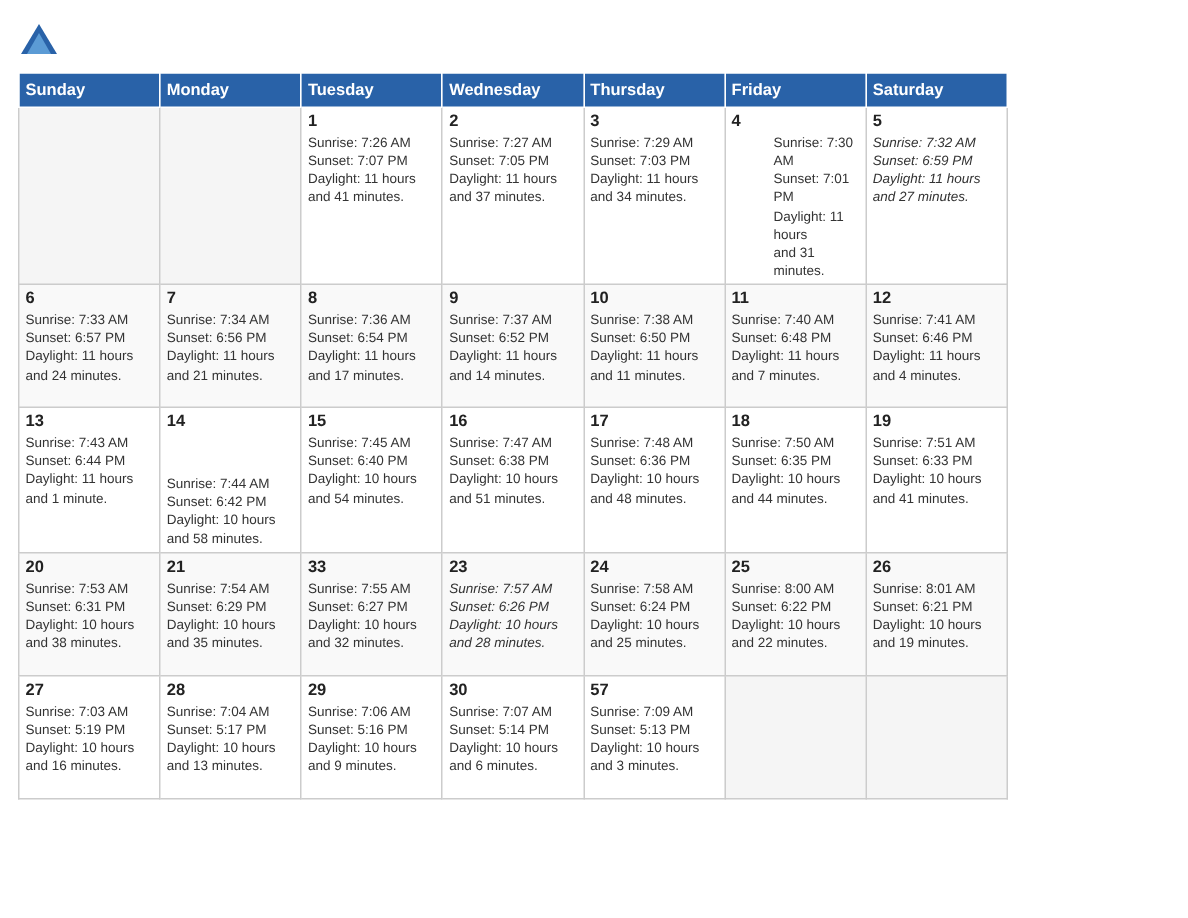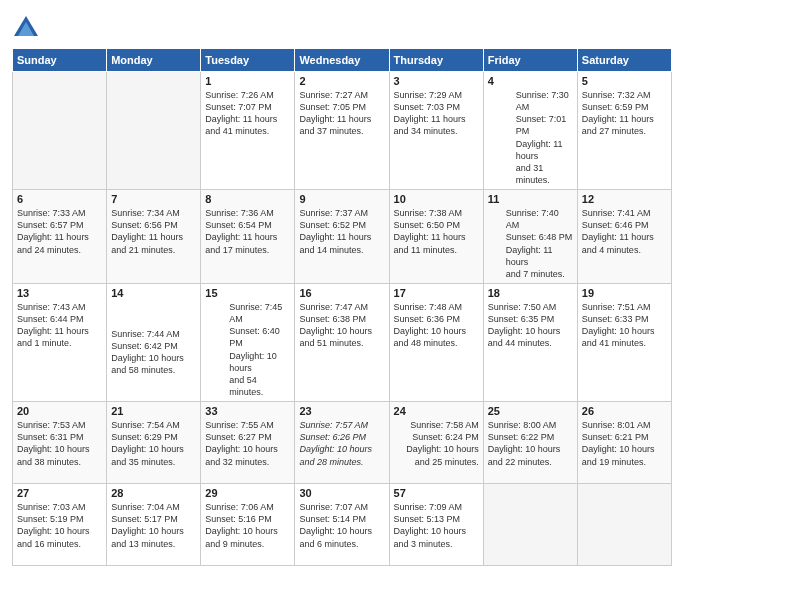--- a/index.html
+++ b/index.html
@@ -147,21 +147,21 @@
           </td>
           <td>
             <span class="day-num">4</span>
             <div class="day-info" style="white-space: pre-line; margin-left: 28px;">Sunrise: 7:30 AM
 Sunset: 7:01 PM
 Daylight: 11 hours
 and 31 minutes.</div>
           </td>
           <td>
             <span class="day-num">5</span>
-            <div class="day-info" style="white-space: pre-line;">Sunrise: 7:32 AM
+            <div class="day-info" style="white-space: pre-line; font-style: italic;">Sunrise: 7:32 AM
 Sunset: 6:59 PM
 Daylight: 11 hours
 and 27 minutes.</div>
           </td>
         </tr>
         <tr>
           <td>
             <span class="day-num">6</span>
             <div class="day-info" style="white-space: pre-line;">Sunrise: 7:33 AM
 Sunset: 6:57 PM
@@ -191,21 +191,21 @@
           </td>
           <td>
             <span class="day-num">10</span>
             <div class="day-info" style="white-space: pre-line;">Sunrise: 7:38 AM
 Sunset: 6:50 PM
 Daylight: 11 hours
 and 11 minutes.</div>
           </td>
           <td>
             <span class="day-num">11</span>
-            <div class="day-info" style="white-space: pre-line; margin-left: 18px;">Sunrise: 7:40 AM
+            <div class="day-info" style="white-space: pre-line;">Sunrise: 7:40 AM
 Sunset: 6:48 PM
 Daylight: 11 hours
 and 7 minutes.</div>
           </td>
           <td>
             <span class="day-num">12</span>
             <div class="day-info" style="white-space: pre-line;">Sunrise: 7:41 AM
 Sunset: 6:46 PM
 Daylight: 11 hours
 and 4 minutes.</div>
@@ -221,21 +221,21 @@
           </td>
           <td>
             <span class="day-num">14</span>
             <div class="day-info" style="white-space: pre-line; margin-top: 29px;">Sunrise: 7:44 AM
 Sunset: 6:42 PM
 Daylight: 10 hours
 and 58 minutes.</div>
           </td>
           <td>
             <span class="day-num">15</span>
-            <div class="day-info" style="white-space: pre-line; margin-left: 24px;">Sunrise: 7:45 AM
+            <div class="day-info" style="white-space: pre-line;">Sunrise: 7:45 AM
 Sunset: 6:40 PM
 Daylight: 10 hours
 and 54 minutes.</div>
           </td>
           <td>
             <span class="day-num">16</span>
             <div class="day-info" style="white-space: pre-line;">Sunrise: 7:47 AM
 Sunset: 6:38 PM
 Daylight: 10 hours
 and 51 minutes.</div>
@@ -286,21 +286,21 @@
           </td>
           <td>
             <span class="day-num">23</span>
             <div class="day-info" style="white-space: pre-line; font-style: italic;">Sunrise: 7:57 AM
 Sunset: 6:26 PM
 Daylight: 10 hours
 and 28 minutes.</div>
           </td>
           <td>
             <span class="day-num">24</span>
-            <div class="day-info" style="white-space: pre-line; text-align: right;">Sunrise: 7:58 AM
+            <div class="day-info" style="white-space: pre-line;">Sunrise: 7:58 AM
 Sunset: 6:24 PM
 Daylight: 10 hours
 and 25 minutes.</div>
           </td>
           <td>
             <span class="day-num">25</span>
             <div class="day-info" style="white-space: pre-line;">Sunrise: 8:00 AM
 Sunset: 6:22 PM
 Daylight: 10 hours
 and 22 minutes.</div>

